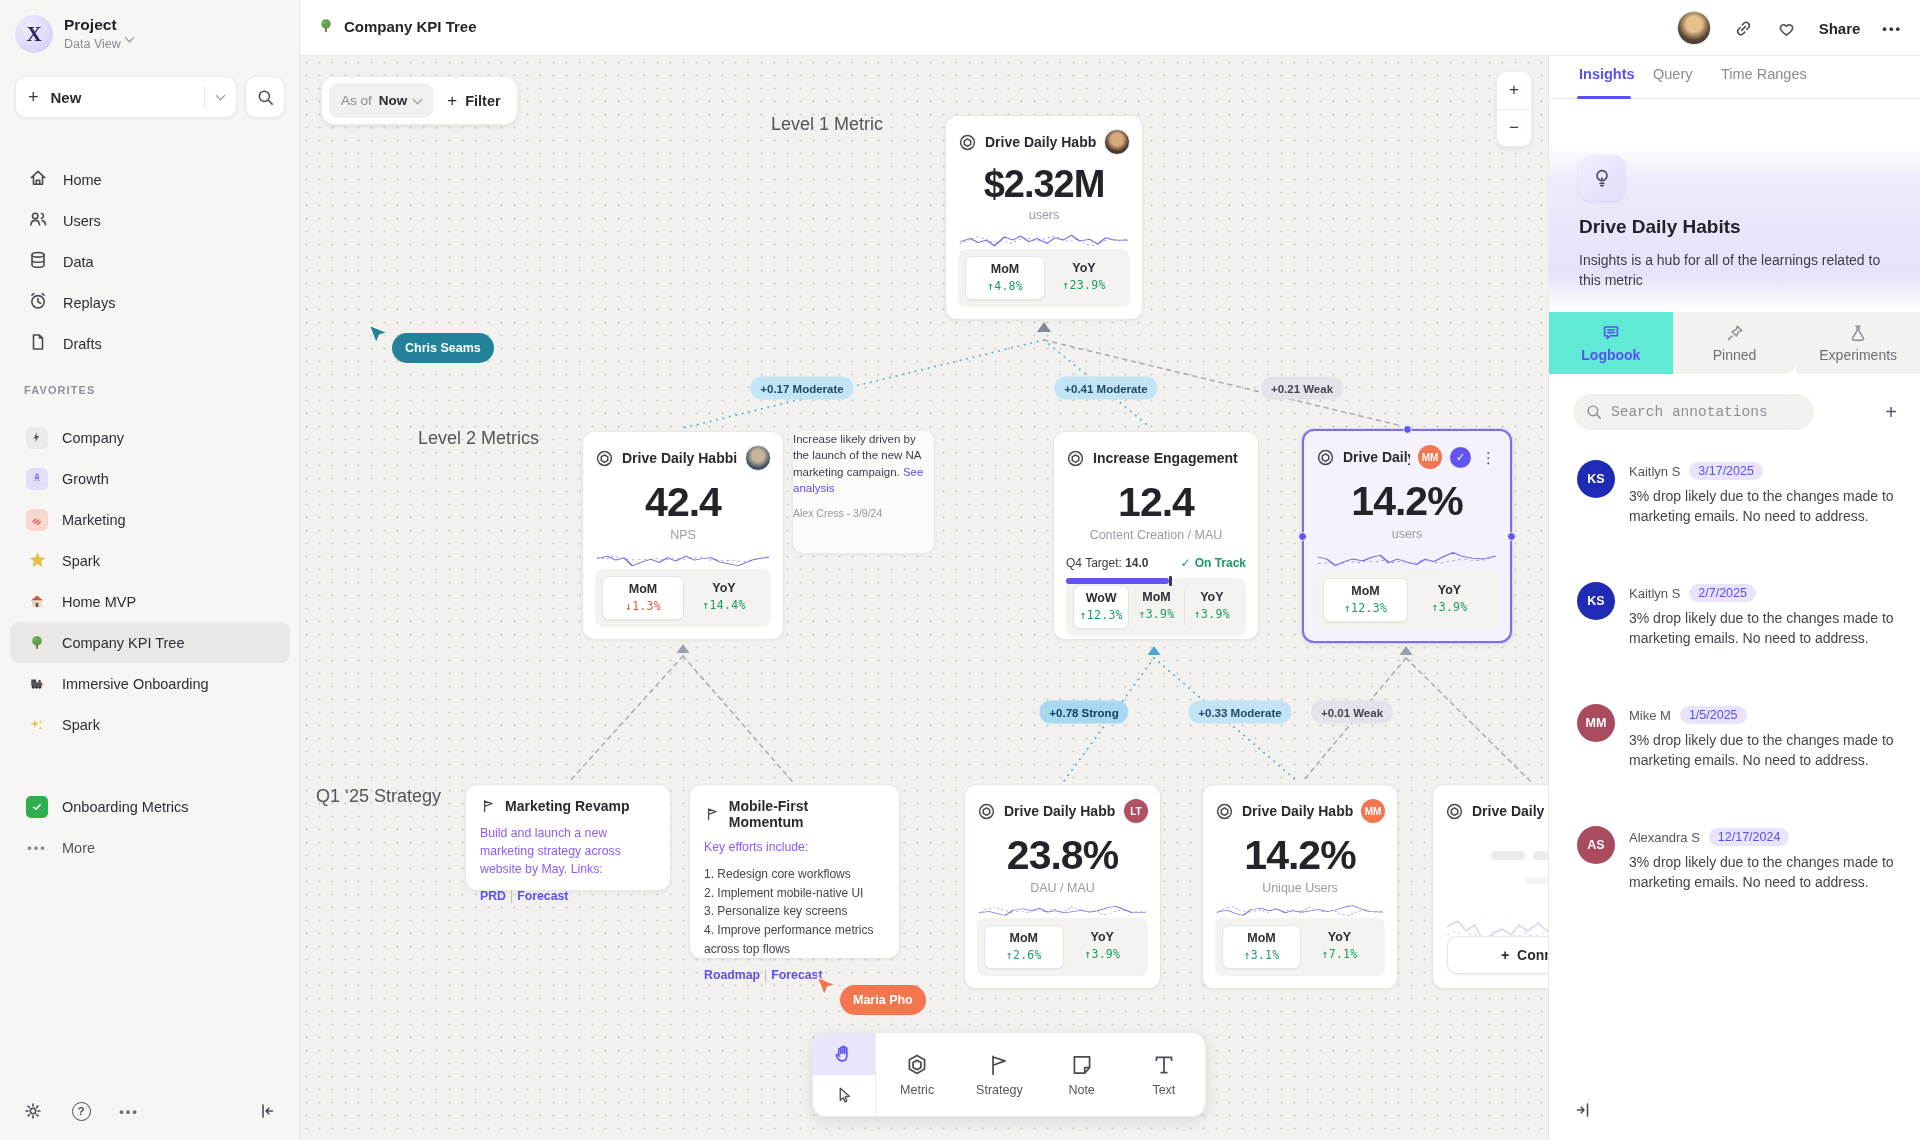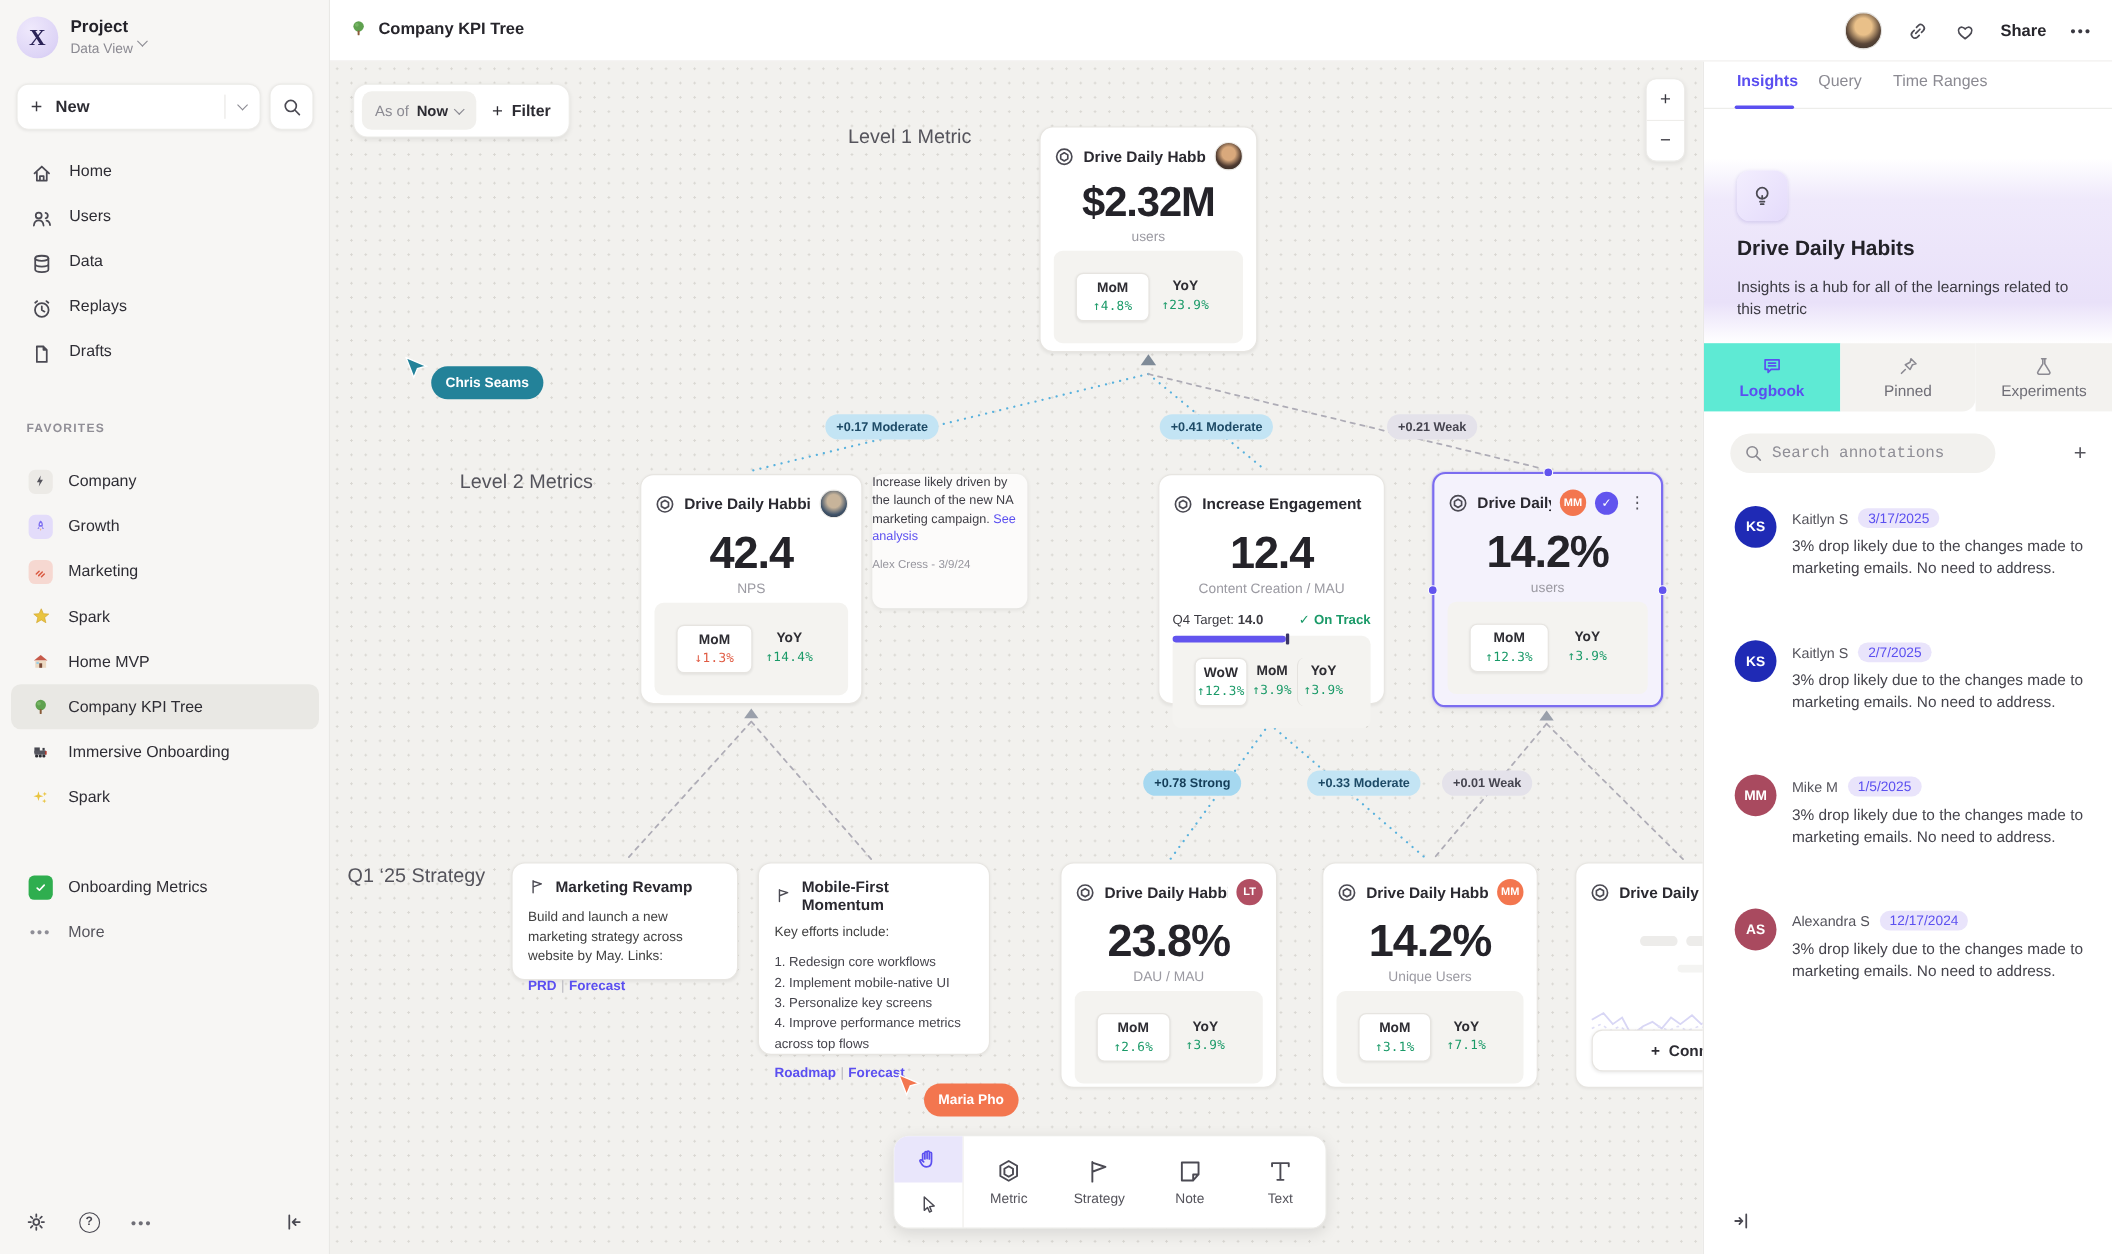--- a/index.html
+++ b/index.html
@@ -19,21 +19,21 @@
   .proj-name{position:absolute;left:64px;top:16px;font-size:15.5px;font-weight:700;color:#232229}
   .proj-view{position:absolute;left:64px;top:37px;font-size:12.5px;color:#8b8a92;display:flex;gap:5px}
   .chev{width:7px;height:7px;border-right:1.6px solid #8b8a92;border-bottom:1.6px solid #8b8a92;transform:rotate(45deg);margin-top:-3px}
   .newbtn{position:absolute;left:15px;top:76px;width:222px;height:42px;background:#fff;border:1px solid #ecebe8;border-radius:11px;
     box-shadow:0 1px 3px rgba(0,0,0,.07);display:flex;align-items:center;padding:0 12px}
   .newbtn .plus{font-size:18px;color:#3a3941;margin-right:12px;font-weight:400}
   .newbtn .lbl{font-size:15px;font-weight:600;color:#2c2b32;flex:1}
   .newbtn .div{width:1px;height:22px;background:#e8e6e3;margin-right:12px}
   .sbtn{position:absolute;left:245px;top:76px;width:40px;height:42px;background:#fff;border:1px solid #ecebe8;border-radius:11px;
     box-shadow:0 1px 3px rgba(0,0,0,.07);display:flex;align-items:center;justify-content:center}
-  .nav-item{position:absolute;left:10px;width:280px;height:40px;border-radius:8px;display:flex;align-items:flex-start;padding:0 0 0 18px;cursor:default}
+  .nav-item{position:absolute;left:10px;width:280px;height:40px;border-radius:8px;display:flex;align-items:flex-end;padding:0 0 0 18px;cursor:default}
   .nav-item .ic{width:20px;height:20px;margin-right:15px}
   .nav-item .tx{font-size:14.5px;color:#2e2d34}
   .fav-label{position:absolute;left:24px;top:384px;font-size:11px;font-weight:700;letter-spacing:1.1px;color:#918f97}
   .fav-item{position:absolute;left:10px;width:280px;height:41px;border-radius:9px;display:flex;align-items:center;padding:0 0 0 16px}
   .fav-item.active{background:#e9e8e4}
   .fav-item .tile{width:22px;height:22px;border-radius:6px;margin-right:14px;display:flex;align-items:center;justify-content:center;flex:none}
   .fav-item .tx{font-size:14.5px;color:#2e2d34;white-space:nowrap}
   .side-foot{position:absolute;left:0;bottom:0;width:100%;height:56px}
   .sf-ic{position:absolute;top:14px;width:26px;height:26px;display:flex;align-items:center;justify-content:center}
   .qmark{width:19px;height:19px;border:1.7px solid #4b4a53;border-radius:50%;font-size:11px;font-weight:700;color:#4b4a53;display:flex;align-items:center;justify-content:center}
@@ -73,21 +73,21 @@
   .avatar-s{width:26px;height:26px;border-radius:50%;flex:none;border:1px solid #eceae6}
   .av-p1{background:radial-gradient(circle at 50% 40%,#d9a97c 32%,#4e3a30 62%,#27231f)}
   .av-p2{background:radial-gradient(circle at 50% 40%,#c8b49a 32%,#41546a 65%,#222a33)}
   .badge{width:24px;height:24px;border-radius:50%;color:#fff;font-size:10px;font-weight:700;display:flex;align-items:center;justify-content:center;flex:none}
   .b-or{background:#f3764f}.b-mr{background:#b14f63}
   .vbadge{width:21px;height:21px;border-radius:50%;background:#6254ee;color:#fff;font-size:11px;display:flex;align-items:center;justify-content:center;flex:none}
   .kebab{color:#55545c;font-size:15px;line-height:1;padding:0 2px}
   .mc-big{text-align:center;font-size:41px;font-weight:800;letter-spacing:-1px;color:#242329;margin-top:8px}
   .mc-unit{text-align:center;font-size:12.5px;color:#9b9aa2;margin-top:2px}
   .spark{width:100%;height:52px;margin-top:6px}
-  .mc-stats{margin-top:auto;background:#f4f3f0;border-radius:8px;display:flex;padding:20px}
+  .mc-stats{margin-top:auto;background:#f4f3f0;border-radius:8px;display:flex;padding:7px}
   .stat{flex:1;text-align:center;padding:5px 0 6px;border-radius:7px}
   .stat.active{background:#fff;border:1px solid #e6e4e0;box-shadow:0 1px 2px rgba(0,0,0,.06)}
   .stat.sep{border-left:1px solid #e4e2de}
   .s-label{font-size:12.5px;font-weight:700;color:#2e2d33}
   .s-val{font-family:"DejaVu Sans Mono",monospace;font-size:11.5px;margin-top:3px;letter-spacing:.3px}
   .pos{color:#1a9a68}.neg{color:#e05b43}
   .sel{border:2px solid #7b6cf0;background:#f4f2fc;box-shadow:0 0 0 1px rgba(123,108,240,.15),0 2px 6px rgba(0,0,0,.06)}
   .handle{position:absolute;width:9px;height:9px;border-radius:50%;background:#6254ee;border:1.5px solid #fff}
   .target-row{display:flex;align-items:center;justify-content:space-between;margin-top:14px;font-size:12px}
   .t-label{color:#3c3b42}.t-label b{font-weight:700}
@@ -95,21 +95,21 @@
   .pbar{margin-top:8px;height:6px;background:#eceae7;border-radius:3px;position:relative}
   .pbar .fill{position:absolute;left:0;top:0;height:6px;width:57%;background:#6254ee;border-radius:3px}
   .pbar .tick{position:absolute;left:57%;top:-2px;width:3px;height:10px;background:#3a3566;border-radius:1px}
 
   
   .note-card{position:absolute;background:#fcfbfa;border-radius:10px;box-shadow:0 1px 4px rgba(0,0,0,.07);font-size:11.5px;line-height:1.42;color:#3e3d45}
   .note-card a{color:#5b4ff0;text-decoration:none;font-weight:500}
   .note-author{margin-top:10px;font-size:10.5px;color:#97969e}
   .scard{position:absolute;background:#fff;border:1px solid #e7e5e1;border-radius:12px;box-shadow:0 1px 3px rgba(0,0,0,.06);padding:13px 14px}
   .sc-head{display:flex;align-items:center;gap:9px;font-size:14px;font-weight:700;color:#2a2930}
-  .sc-body{margin-top:10px;font-size:12.3px;line-height:1.48;color:#404040}
+  .sc-body{margin-top:10px;font-size:12.3px;line-height:1.48;color:#8b5cf6}
   .sc-list{margin-top:9px;font-size:12px;line-height:1.55;color:#45444c}
   .sc-links{margin-top:10px;font-size:12.3px;font-weight:600;color:#5b4ff0}
   .sc-links .sep{color:#b9b8c0;font-weight:400;margin:0 4px}
   .skel{position:absolute;background:#edecea;border-radius:4px}
   .connect{position:absolute;left:14px;bottom:14px;width:180px;height:38px;background:#fff;border:1px solid #e7e5e1;border-radius:10px;
     box-shadow:0 1px 3px rgba(0,0,0,.08);display:flex;align-items:center;justify-content:center;gap:8px;font-size:14px;font-weight:600;color:#2c2b32}
 
   
   .ep{position:absolute;transform:translate(-50%,-50%);height:23px;display:flex;align-items:center;padding:0 10px;border-radius:12px;
     font-size:11.5px;font-weight:600;white-space:nowrap}

